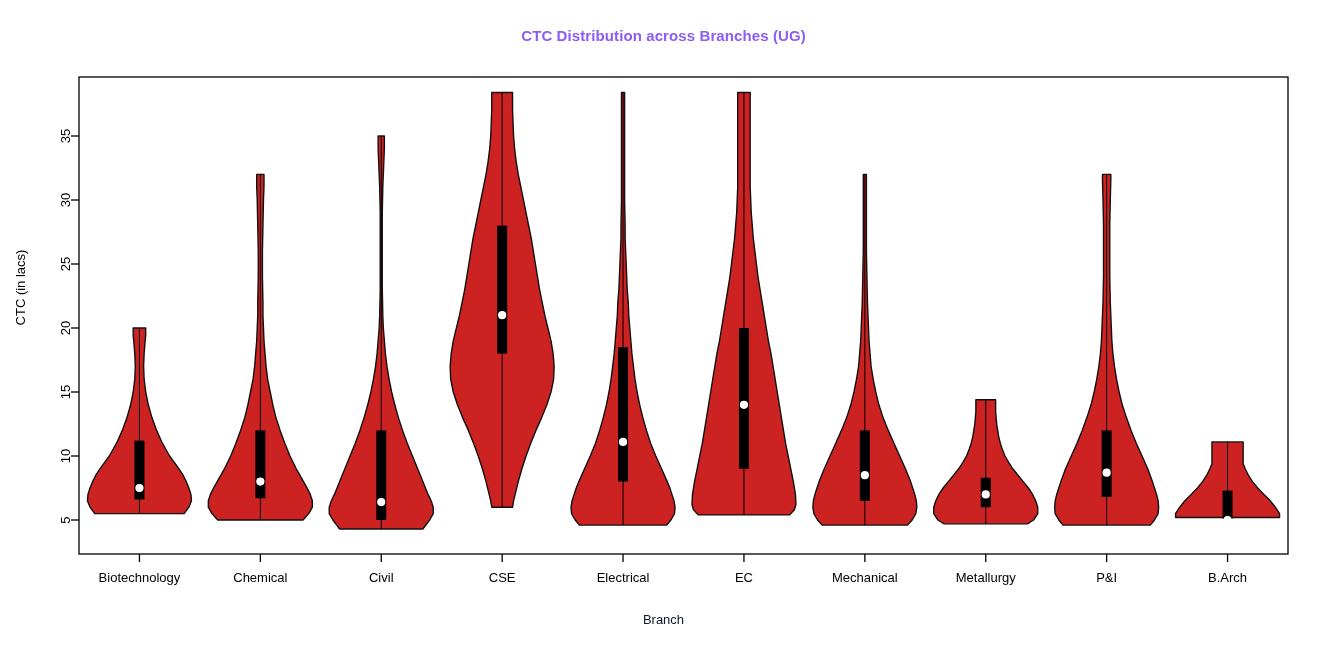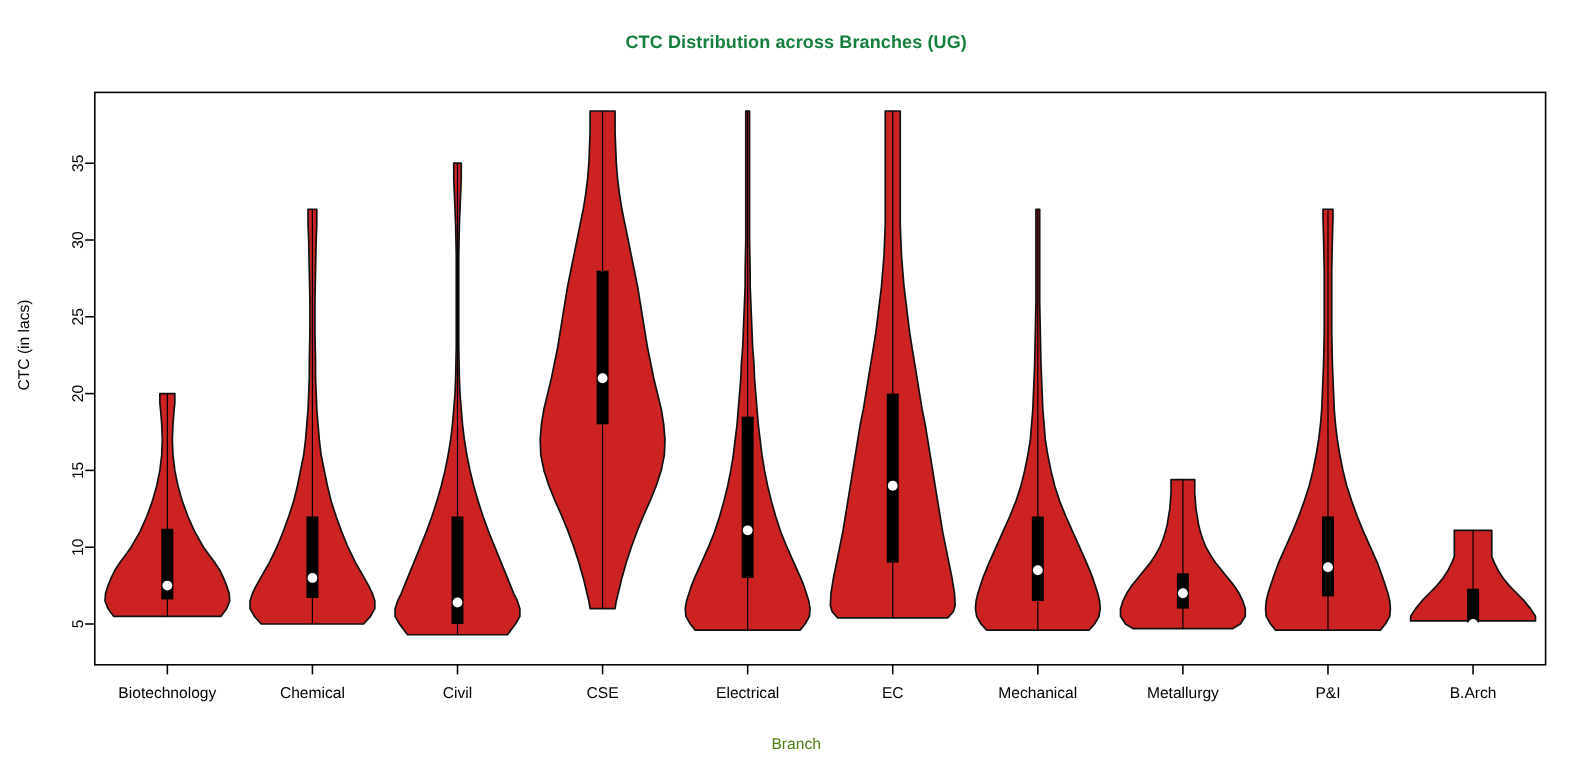--- a/index.html
+++ b/index.html
@@ -1,28 +1,28 @@
 <!DOCTYPE html>
 <html><head>
 <meta charset="utf-8">
 <style>
   html,body{margin:0;padding:0;background:#ffffff;}
   body{width:1327px;height:653px;font-family:"Liberation Sans",sans-serif;overflow:hidden;}
   #stage{position:relative;width:1327px;height:653px;background:#fff;}
   #chart-title{
     position:absolute;left:0;top:27px;width:1327px;text-align:center;
-    font-size:15px;font-weight:bold;color:#15803d;letter-spacing:.1px;
+    font-size:15px;font-weight:bold;color:#8b5cf6;letter-spacing:.1px;
   }
   #ylabel{
     position:absolute;left:-40px;top:280px;width:120px;text-align:center;
     font-size:13px;color:#000;transform:rotate(-90deg);transform-origin:center center;
   }
   #xlabel{
     position:absolute;left:0;top:612px;width:1327px;text-align:center;
-    font-size:13px;color:#4d7c0f;
+    font-size:13px;color:#0f172a;
   }
   svg{position:absolute;left:0;top:0;}
   .tick-txt{font-family:"Liberation Sans",sans-serif;font-size:13px;fill:#000;}
   .xtick-txt{font-family:"Liberation Sans",sans-serif;font-size:13px;fill:#000;}
 </style>
 </head>
 <body>
 
 <div id="stage">
 

